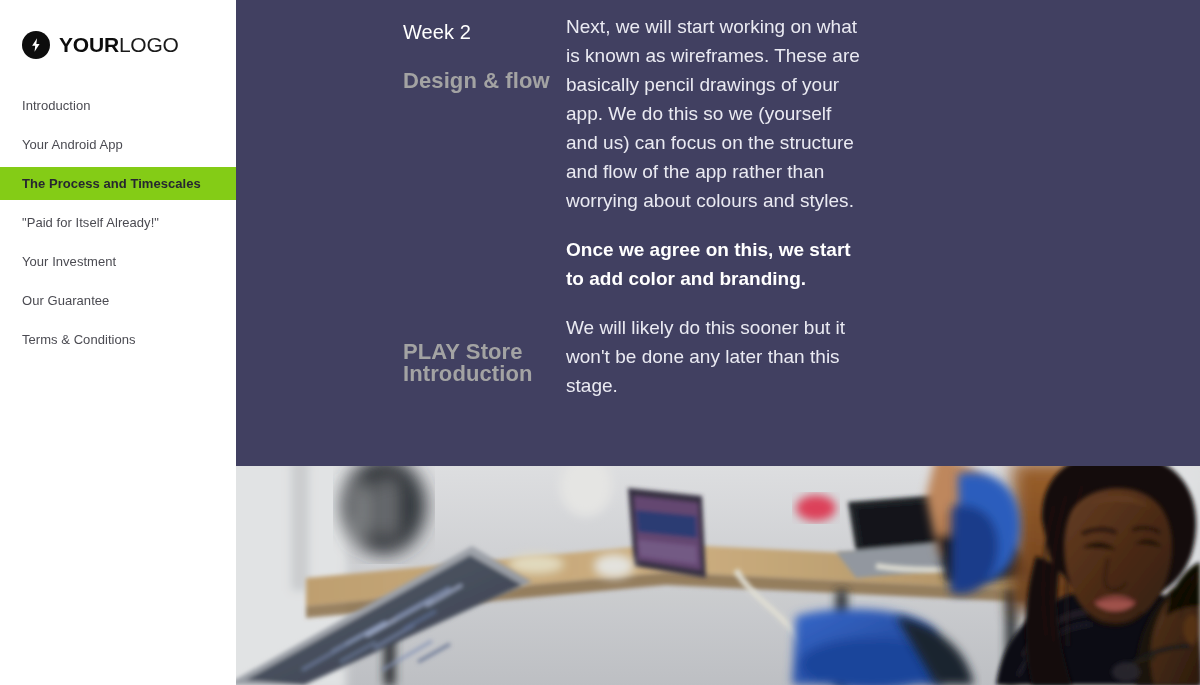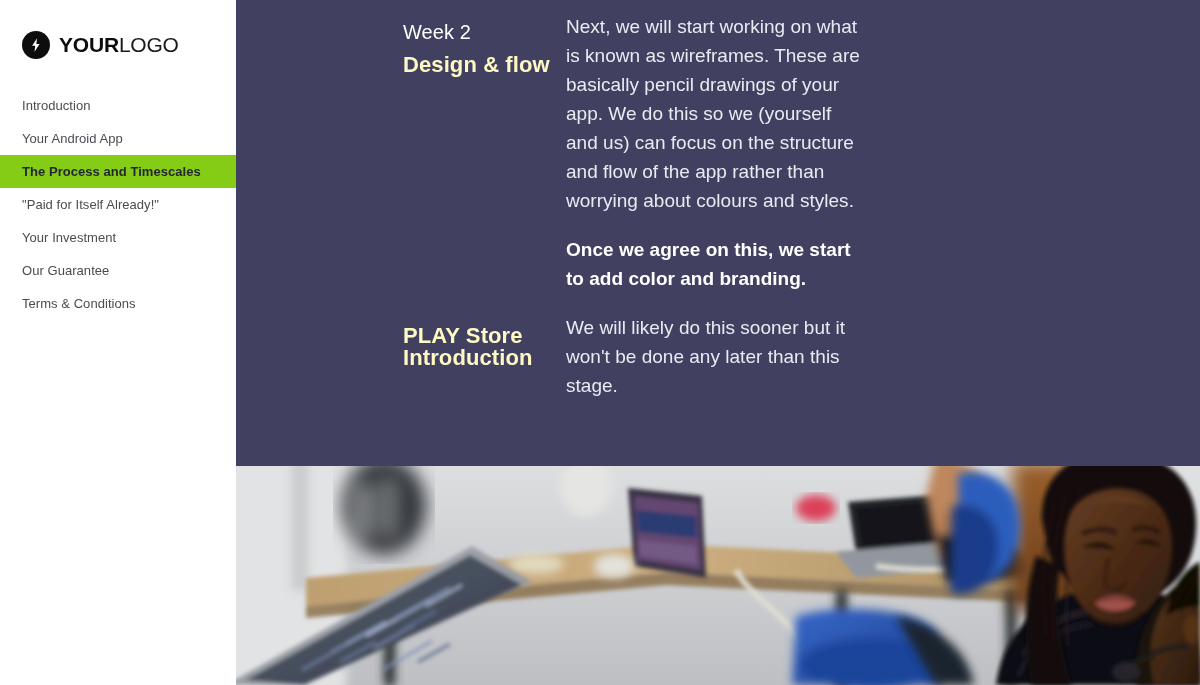--- a/index.html
+++ b/index.html
@@ -58,20 +58,21 @@
     white-space: nowrap;
     color: #0d0d0d;
   }
   .logo-text .lt-bold { font-weight: 700; }
   .logo-text .lt-light { font-weight: 300; color: #1a1a1a; }
 
   .nav {
     margin-top: 29px;
     display: flex;
     flex-direction: column;
+    gap: 6px;
   }
 
   .nav-item {
     height: 33px;
     display: flex;
     align-items: center;
     padding-left: 22px;
     font-size: 13px;
     color: #4b4b52;
     letter-spacing: 0.05px;
@@ -122,26 +123,26 @@
   .week-kicker {
     color: #ffffff;
     font-size: 20px;
     font-weight: 400;
     line-height: 1.0;
     letter-spacing: 0.1px;
     padding-top: 10px;
   }
 
   .week-title {
-    color: #fef9c3;
+    color: #a3a3a3;
     font-size: 22px;
     font-weight: 700;
     line-height: 1.0;
     letter-spacing: 0.1px;
-    margin-top: 12px;
+    margin-top: 28px;
   }
 
   .week-right {
     flex: 1 1 auto;
     padding-left: 0;
     padding-right: 168px;
     max-width: 500px;
   }
 
   .week-body {

